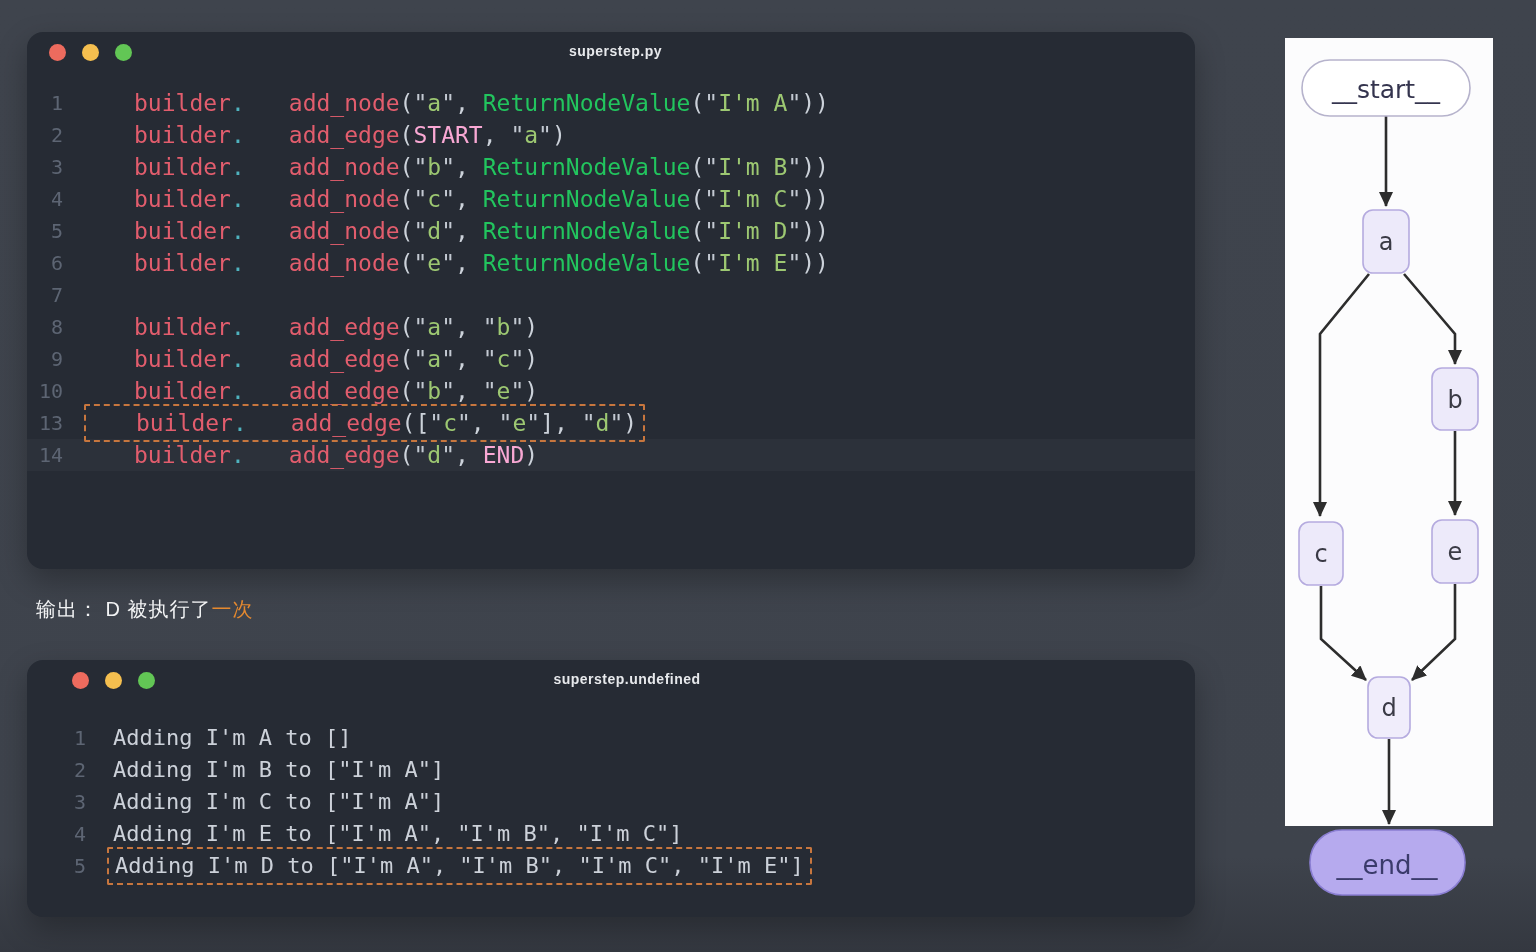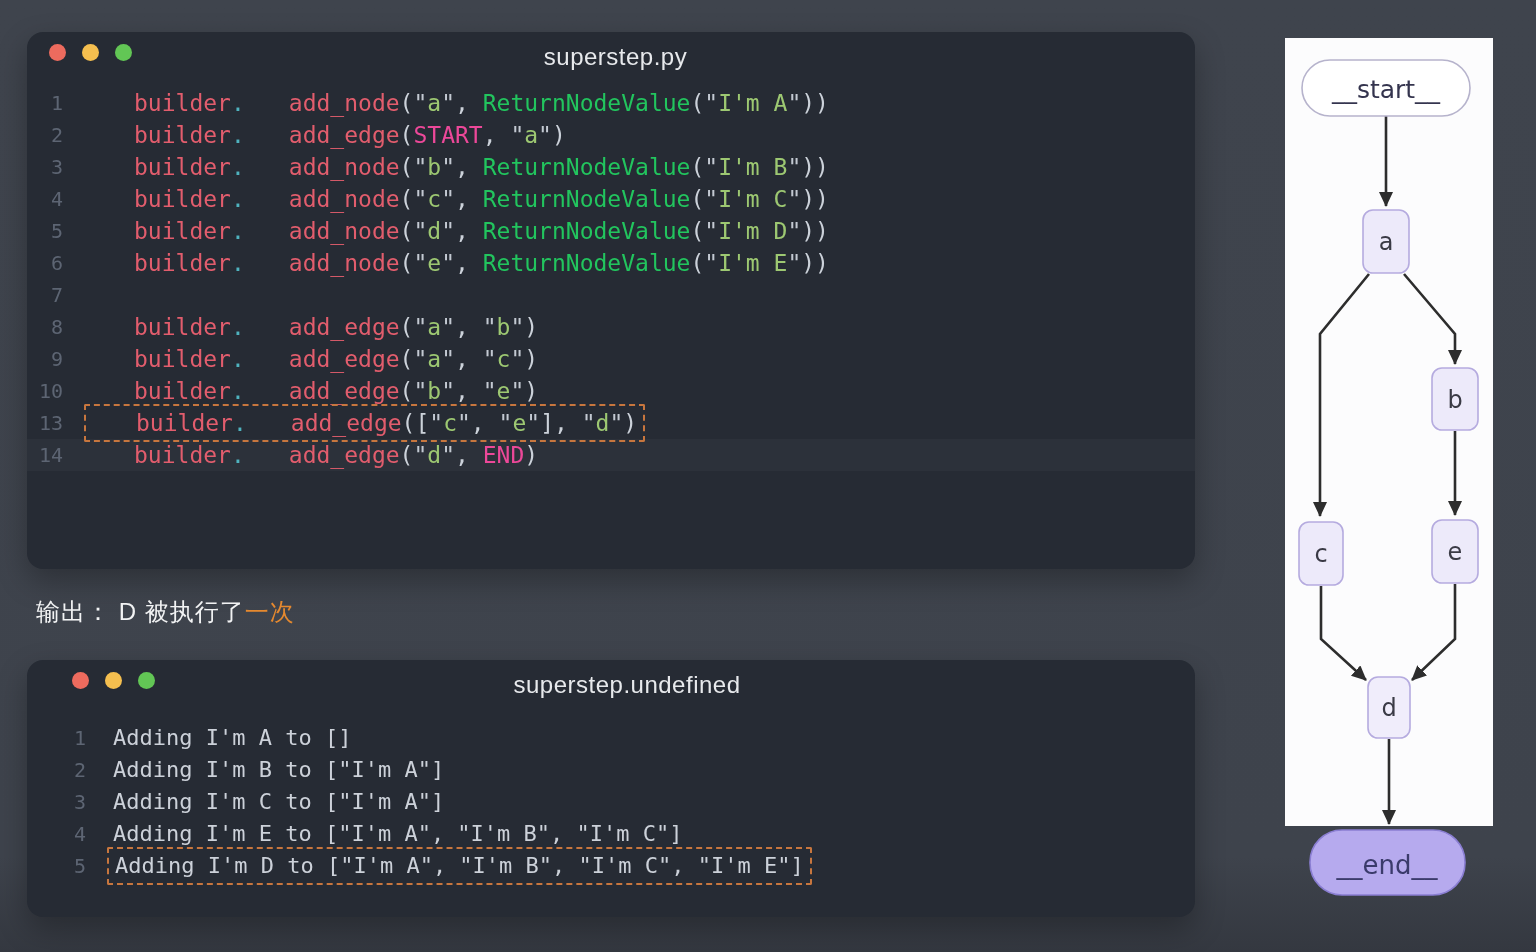--- a/index.html
+++ b/index.html
@@ -17,50 +17,50 @@
   #win1 { top:32px;  height:537px; }
   #win2 { top:660px; height:257px;padding-left:23px; }
   .titlebar { position:relative; height:42px; }
   .lights { position:absolute; left:22px; top:12px; display:flex; gap:16px; }
   .light { width:17px; height:17px; border-radius:50%; border:none; }
   .light.red    { background:#ed6b5e; }
   .light.yellow { background:#f5bf4f; }
   .light.green  { background:#62c655; }
   .title {
     position:absolute; left:0; right:0; top:11px; text-align:center;
-    color:#e7e9ec; font-size:24px; font-weight:400; letter-spacing:0.5px;margin-left:9px;
+    color:#e7e9ec; font-size:14px; font-weight:700; letter-spacing:0.5px;margin-left:9px;
   }
   .code {
     font-family:"DejaVu Sans Mono", monospace;
     font-size:23px; line-height:32px;
   }
   #win1 .code { padding-top:13px; }
   #win2 .code { padding-top:20px; font-size:22px; color:#ccd1d9; }
   .row { display:flex; align-items:center; height:32px; white-space:pre; }
   .row.cur { background:rgba(255,255,255,0.03); }
   .ln {
     flex:none; width:36px; text-align:right;
     color:#5d6573; font-size:20px;
   }
   .codetext { margin-left:27px; }
   .codetext.boxed {
     margin-left:21px; padding:1px 6px;
     border:2px dashed #c7763e; border-radius:2px;
   }
   .tk-fn  { color:#e25d6d;margin-left:44px; }
-  .tk-kw  { color:#ec4899; }
+  .tk-kw  { color:#f9a8d4; }
   .tk-dot { color:#4fb3bf; }
   .tk-p   { color:#ccd2da; }
   .tk-q   { color:#c3c9d2; }
   .tk-s   { color:#9dc872; }
   .tk-b   { color:#22c55e; }
   .tk-c   { color:#7c8593; }
   #caption {
     position:absolute; left:36px; top:596px;
-    font-size:24px; color:#f2f3f4; letter-spacing:1px;
+    font-size:20px; color:#f2f3f4; letter-spacing:1px;
   }
   #caption .hl { color:#e5892f; }
   #diagram {
     position:absolute; left:1285px; top:38px; width:208px; height:788px;
     background:#fcfcfd;
   }
   svg text {
     font-family:"DejaVu Sans", sans-serif;
     fill:#34344e; text-anchor:middle;
   }

